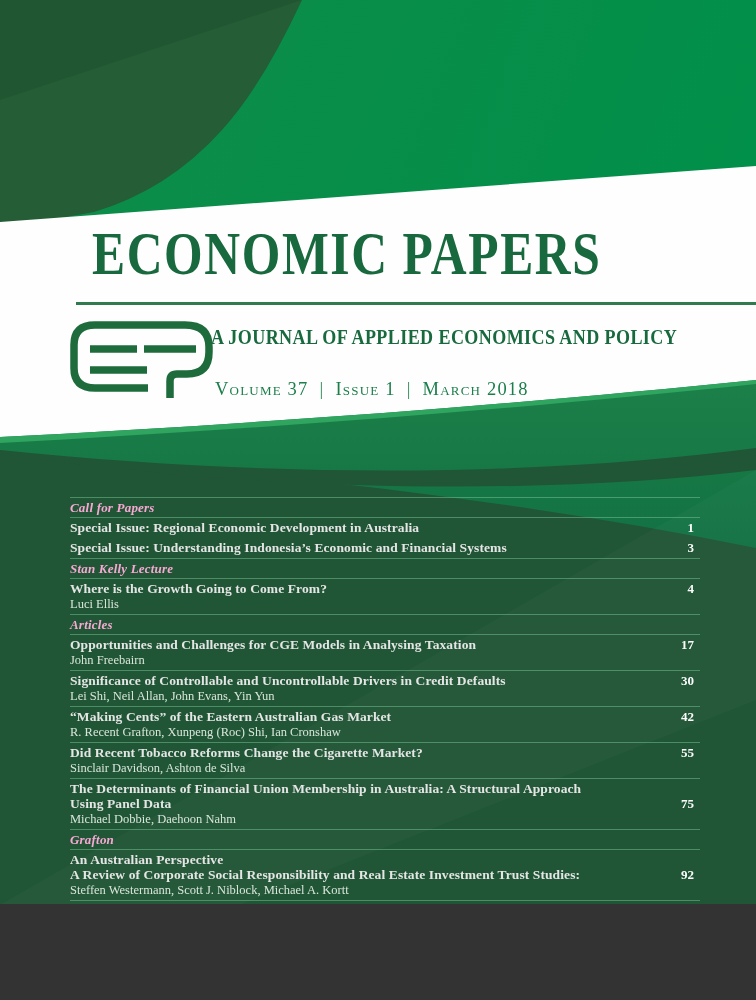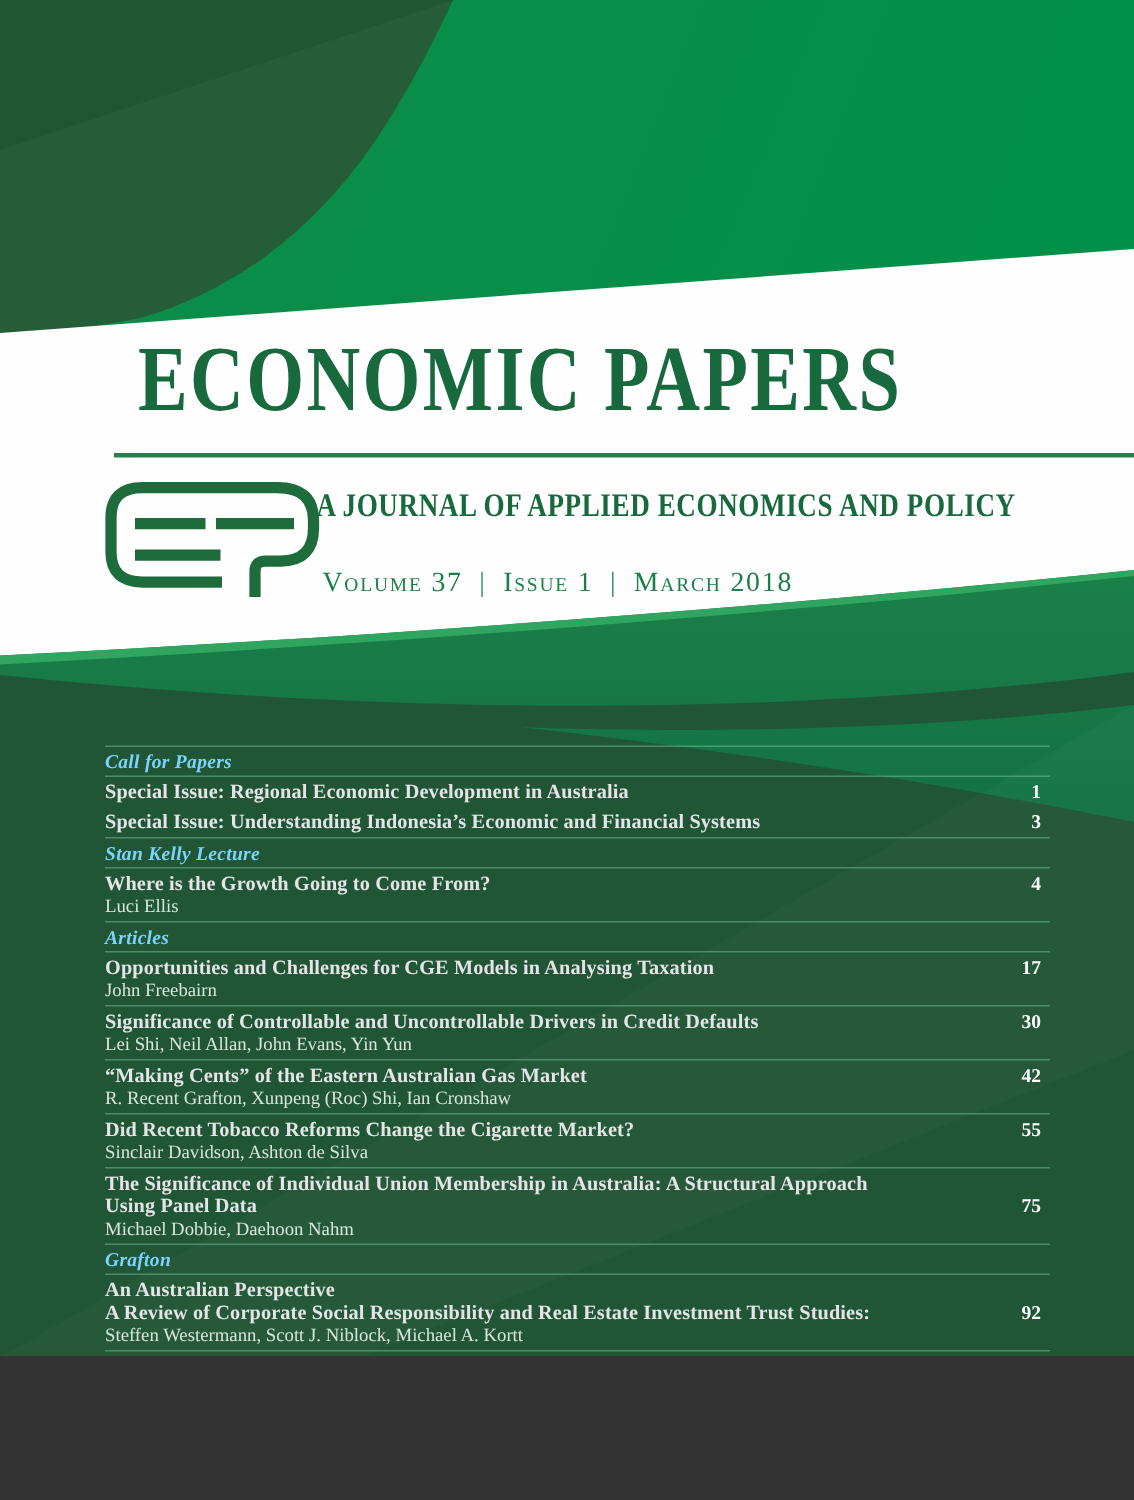--- a/index.html
+++ b/index.html
@@ -35,21 +35,21 @@
     font-size:18.5px;line-height:1.2;letter-spacing:1.2px;
     font-variant:small-caps;color:#1B7F49;white-space:nowrap;
   }
   .volume-line .sep{padding:0 11px;color:#2E8B57;font-variant:normal;font-weight:normal;}
 
   
   .toc{position:absolute;left:70px;top:497px;width:630px;}
   .toc-rule{height:1px;background:rgba(112,190,142,.55);}
   .toc-header{
     font-style:italic;font-weight:bold;font-size:13px;line-height:13px;
-    color:#7dd3fc;padding:3px 0 3px;letter-spacing:.2px;
+    color:#f9a8d4;padding:3px 0 3px;letter-spacing:.2px;
   }
   .toc-item{padding:2px 0 3px;}
   .toc-titles{position:relative;padding-right:46px;}
   .toc-title-line{
     font-weight:bold;font-size:13.5px;line-height:15px;
     color:#e5e5e5;letter-spacing:.1px;
   }
   .toc-page{
     position:absolute;right:6px;bottom:0;
     font-weight:bold;font-size:13px;line-height:15px;color:#FCFDFC;
@@ -184,21 +184,21 @@
       <div class="toc-item">
         <div class="toc-titles">
           <div class="toc-title-line">Did Recent Tobacco Reforms Change the Cigarette Market?</div>
           <span class="toc-page">55</span>
         </div>
         <div class="toc-authors">Sinclair Davidson, Ashton de Silva</div>
       </div>
       <div class="toc-rule"></div>
       <div class="toc-item">
         <div class="toc-titles">
-          <div class="toc-title-line">The Significance of Individual Union Membership in Australia: A Structural Approach</div>
+          <div class="toc-title-line">The Determinants of Financial Union Membership in Australia: A Structural Approach</div>
           <div class="toc-title-line">Using Panel Data</div>
           <span class="toc-page">75</span>
         </div>
         <div class="toc-authors">Michael Dobbie, Daehoon Nahm</div>
       </div>
       <div class="toc-rule"></div>
       <div class="toc-header">Grafton</div>
       <div class="toc-rule"></div>
       <div class="toc-item">
         <div class="toc-titles">

